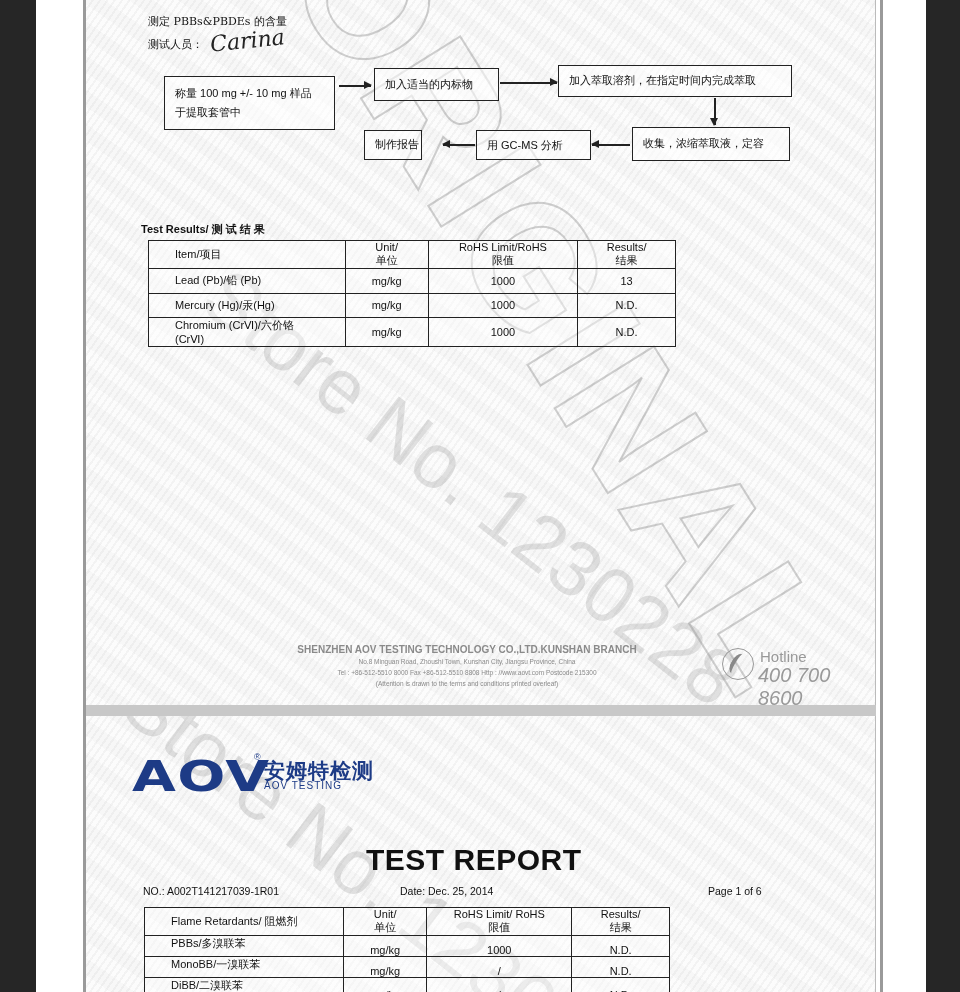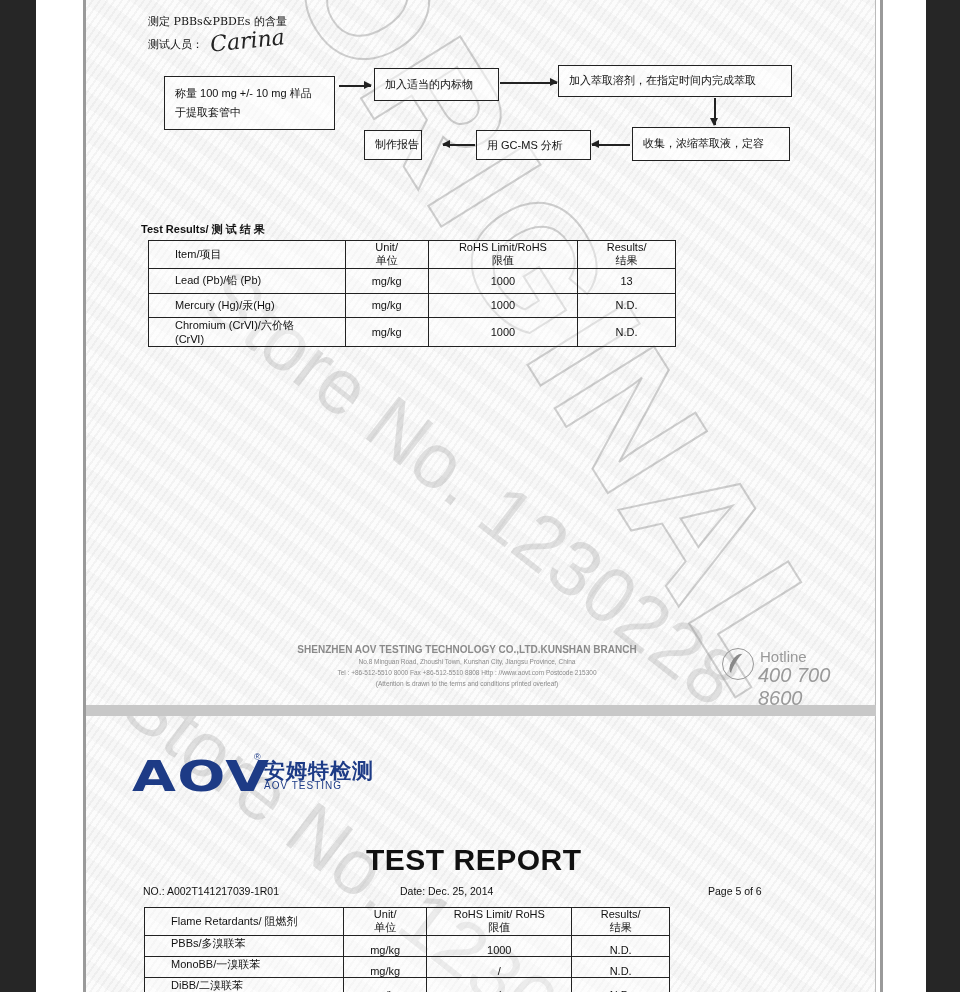--- a/index.html
+++ b/index.html
@@ -131,21 +131,21 @@
 
   <div class="logo-aov" style="left:46px; top:36px; transform: scaleX(1.35); transform-origin:left top;">AOV</div>
   <div class="logo-reg" style="left:168px; top:36px;">®</div>
   <div class="logo-cn" style="left:178px; top:41px;">安姆特检测</div>
   <div class="logo-en" style="left:178px; top:64px;">AOV TESTING</div>
 
   <div class="report-title" style="left:280px; top:127px;">TEST REPORT</div>
 
   <div class="meta" style="left:57px; top:169px;">NO.:  A002T141217039-1R01</div>
   <div class="meta" style="left:314px; top:169px;">Date: Dec. 25, 2014</div>
-  <div class="meta" style="left:622px; top:169px;">Page 5 of 6</div>
+  <div class="meta" style="left:622px; top:169px;">Page 1 of 6</div>
 
   <table class="res" style="left:58px; top:191px; width:526px;">
     <colgroup>
         <col style="width:206px">
         <col style="width:72px">
         <col style="width:150px">
         <col style="width:98px">
       </colgroup>
     <tbody>
         <tr>

